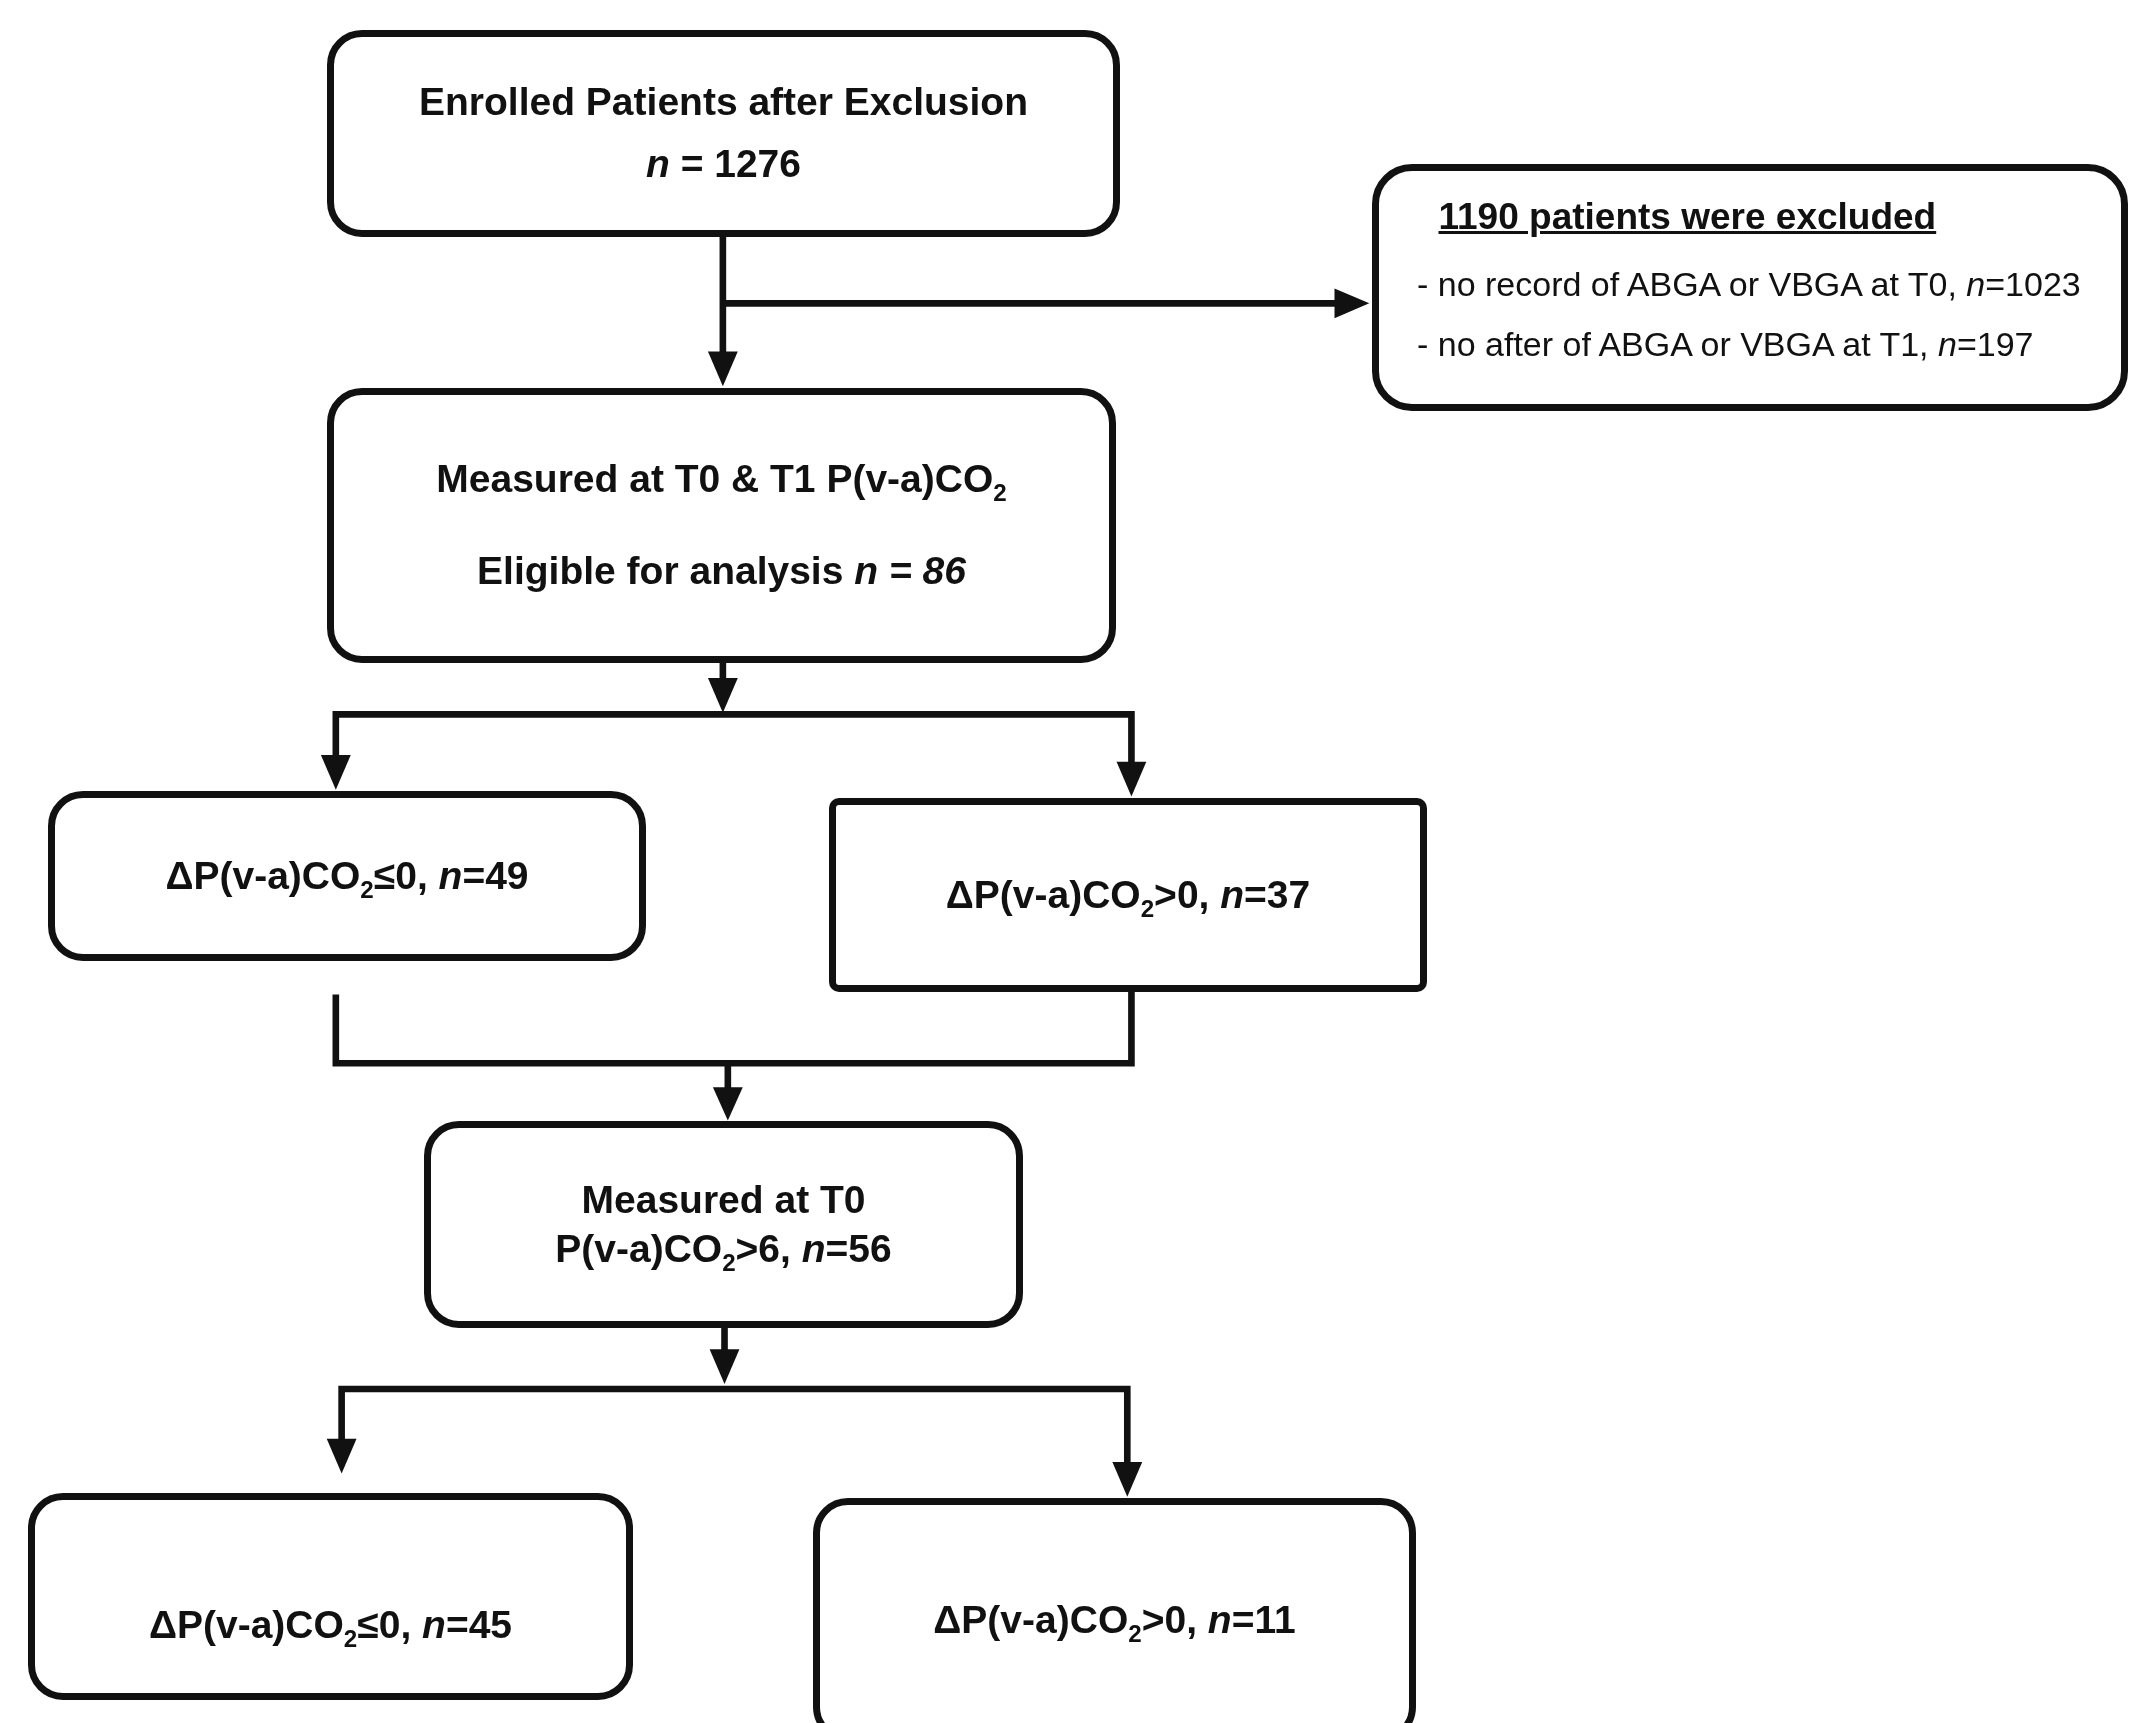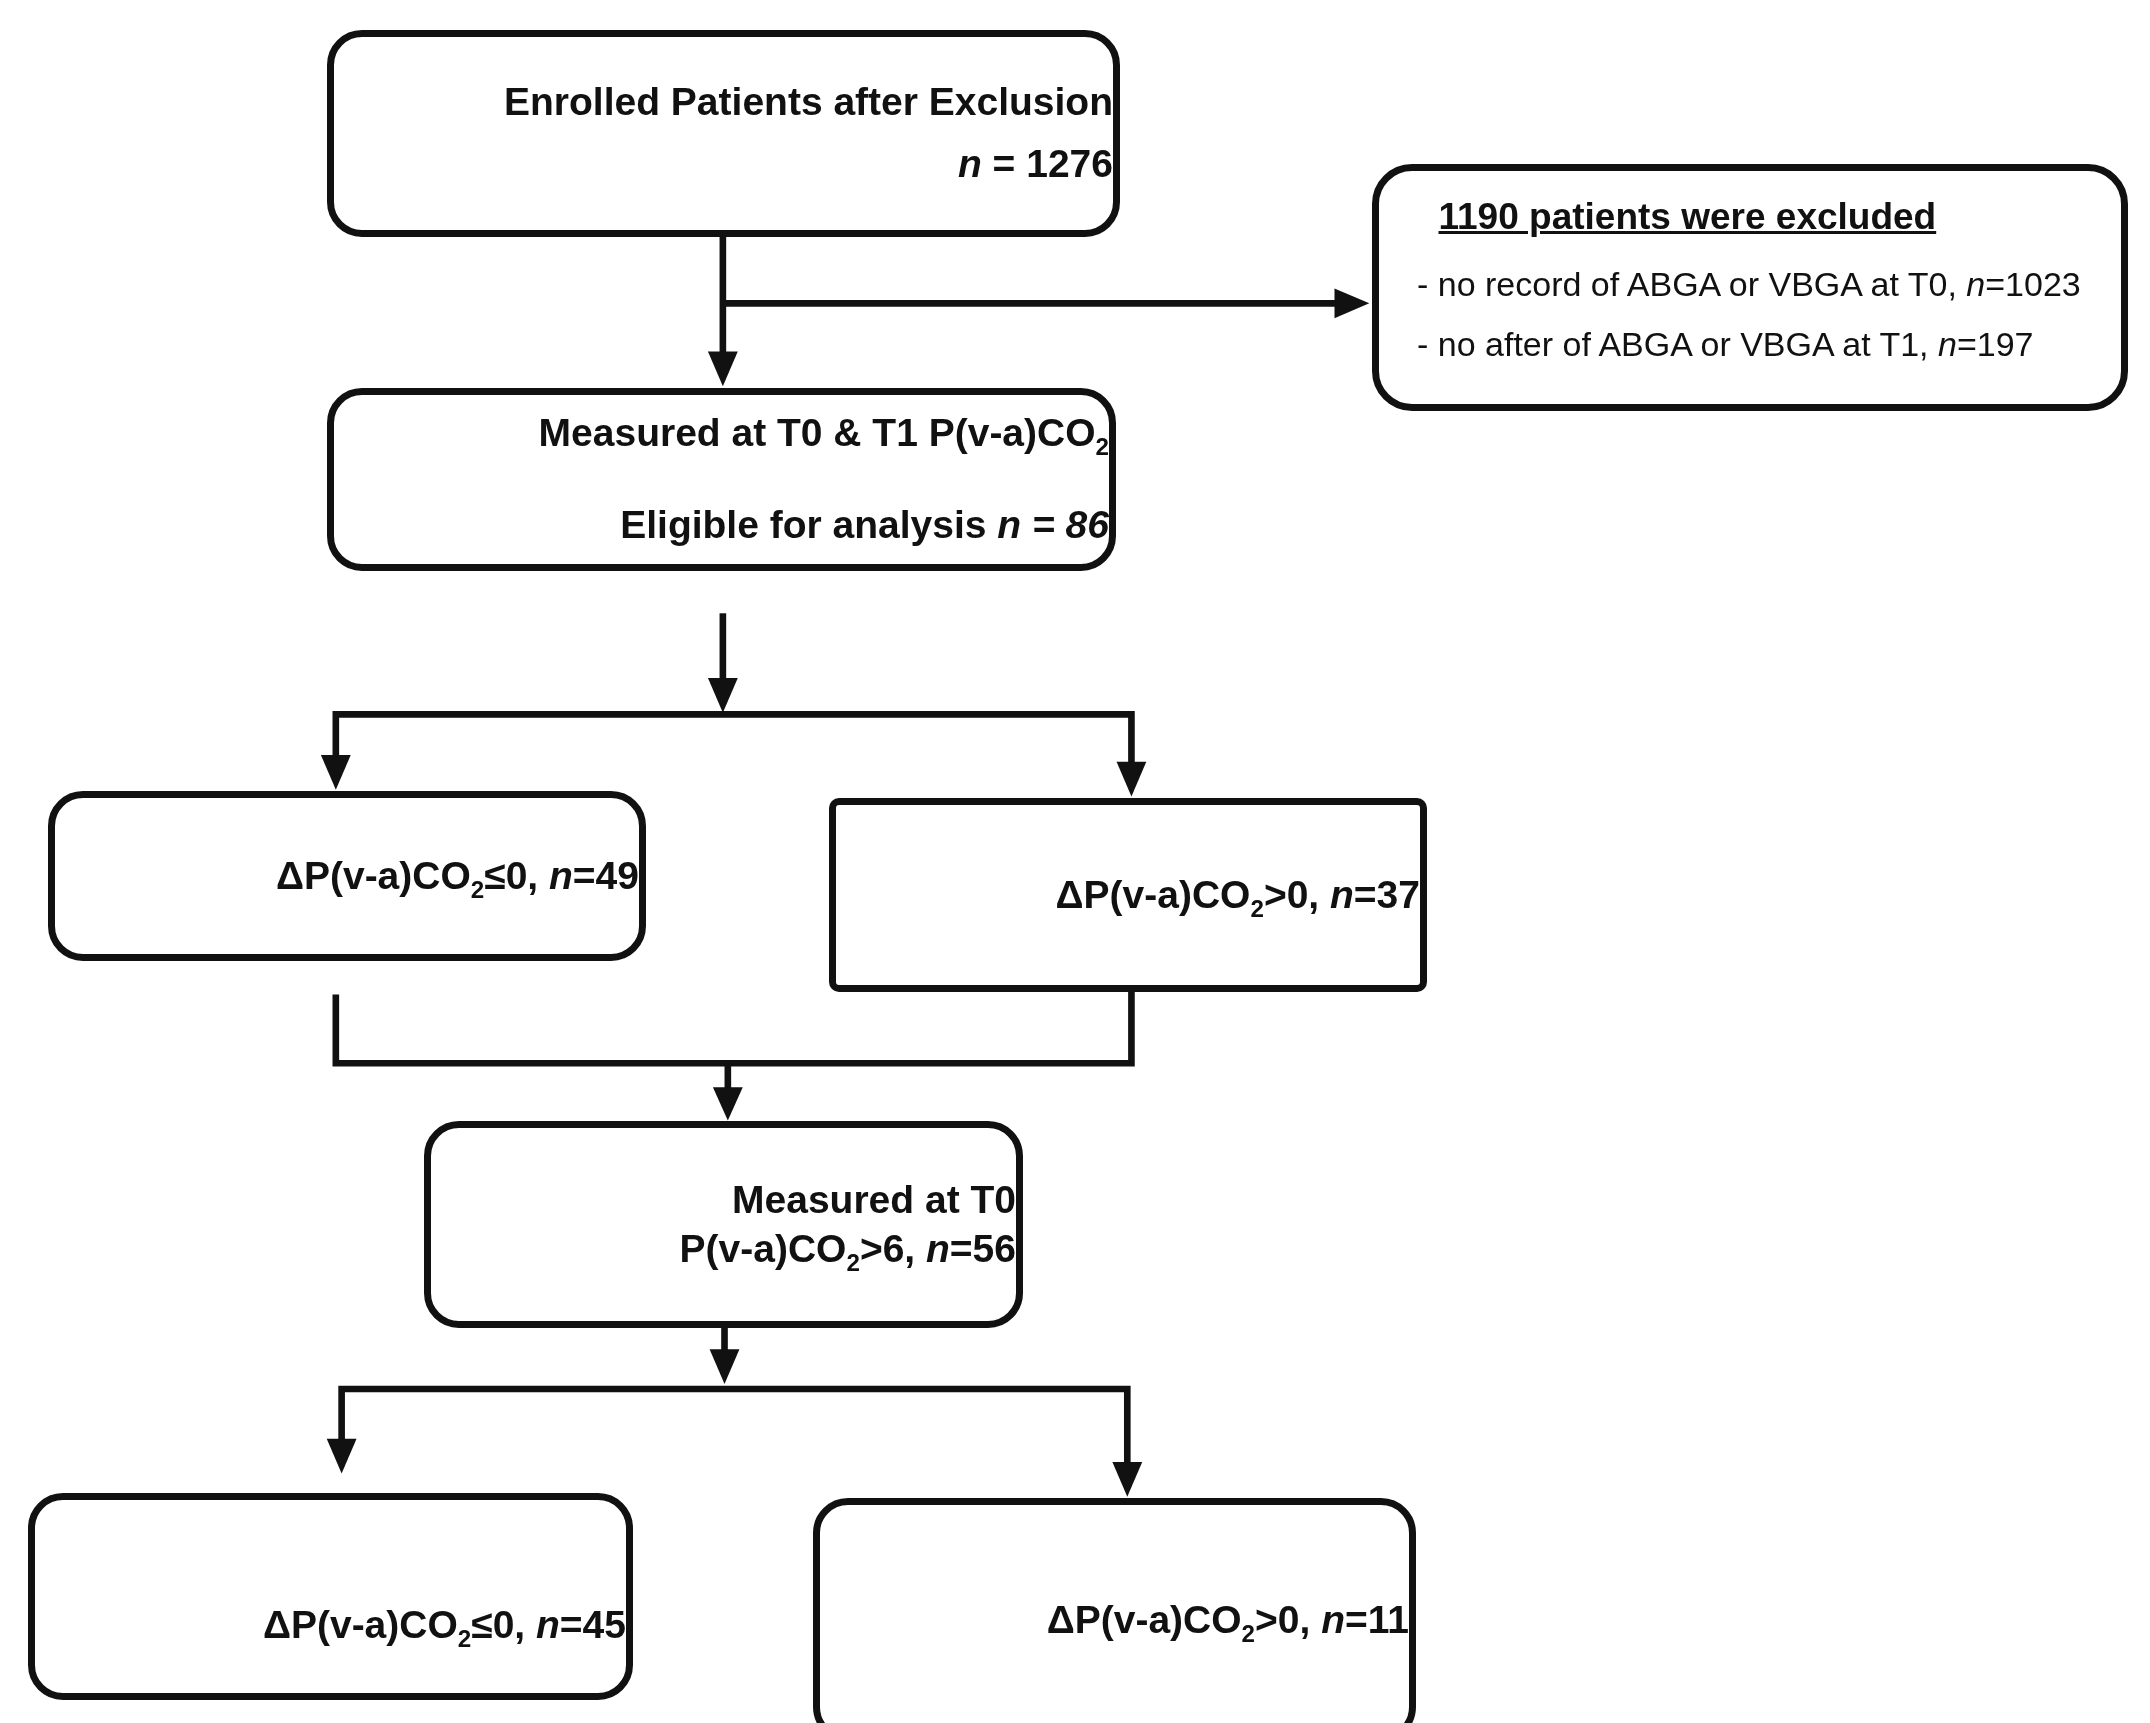--- a/index.html
+++ b/index.html
@@ -13,35 +13,35 @@
   }
   svg.connectors { position:absolute; left:0; top:0; width:2151px; height:1723px; }
   svg.connectors path { stroke:#111111; stroke-width:8; fill:none; }
   svg.connectors polygon { fill:#111111; stroke:none; }
 
   .node {
     position:absolute; box-sizing:border-box;
     border:7.5px solid #111111; border-radius:35px;
     background:#ffffff;
     display:flex; flex-direction:column;
-    align-items:flex-end; justify-content:center;
+    align-items:center; justify-content:center;
     text-align:center;
     font-weight:bold; font-size:39px; line-height:1.25;
     white-space:nowrap;
   }
   .it { font-style:italic; }
   sub.sb { font-size:0.62em; line-height:0; }
 
   .n-enrolled   { left:327px;  top:30px;   width:793px; height:207px; gap:13.3px; }
   .n-excluded   { left:1372px; top:164px;  width:756px; height:247px;
                   align-items:flex-start; text-align:left;
                   padding:5px 21.5px 11.6px 38px; border-radius:40px; }
   .n-excluded .xtitle { font-size:37px; padding-left:21.5px; margin-bottom:15px;text-decoration:underline; }
   .n-excluded .xitem  { font-weight:400; font-size:34px; line-height:1.75; }
-  .n-measured01 { left:327px;  top:388px;  width:789px; height:183px; gap:43px; }
+  .n-measured01 { left:327px;  top:388px;  width:789px; height:275px; gap:43px; }
   .n-delta49    { left:48px;   top:791px;  width:598px; height:170px; }
   .n-delta37    { left:829px; top:798px;  width:598px; height:194px;border-radius:10px; }
   .n-measured0  { left:424px;  top:1121px; width:599px; height:207px; gap:0; }
   .n-delta45    { left:28px;   top:1493px; width:605px; height:207px; padding-top:58px; }
   .n-delta11    { left:813px; top:1498px; width:603px; height:244px; }
 </style>
 </head>
 <body>
 
 <div class="canvas">

